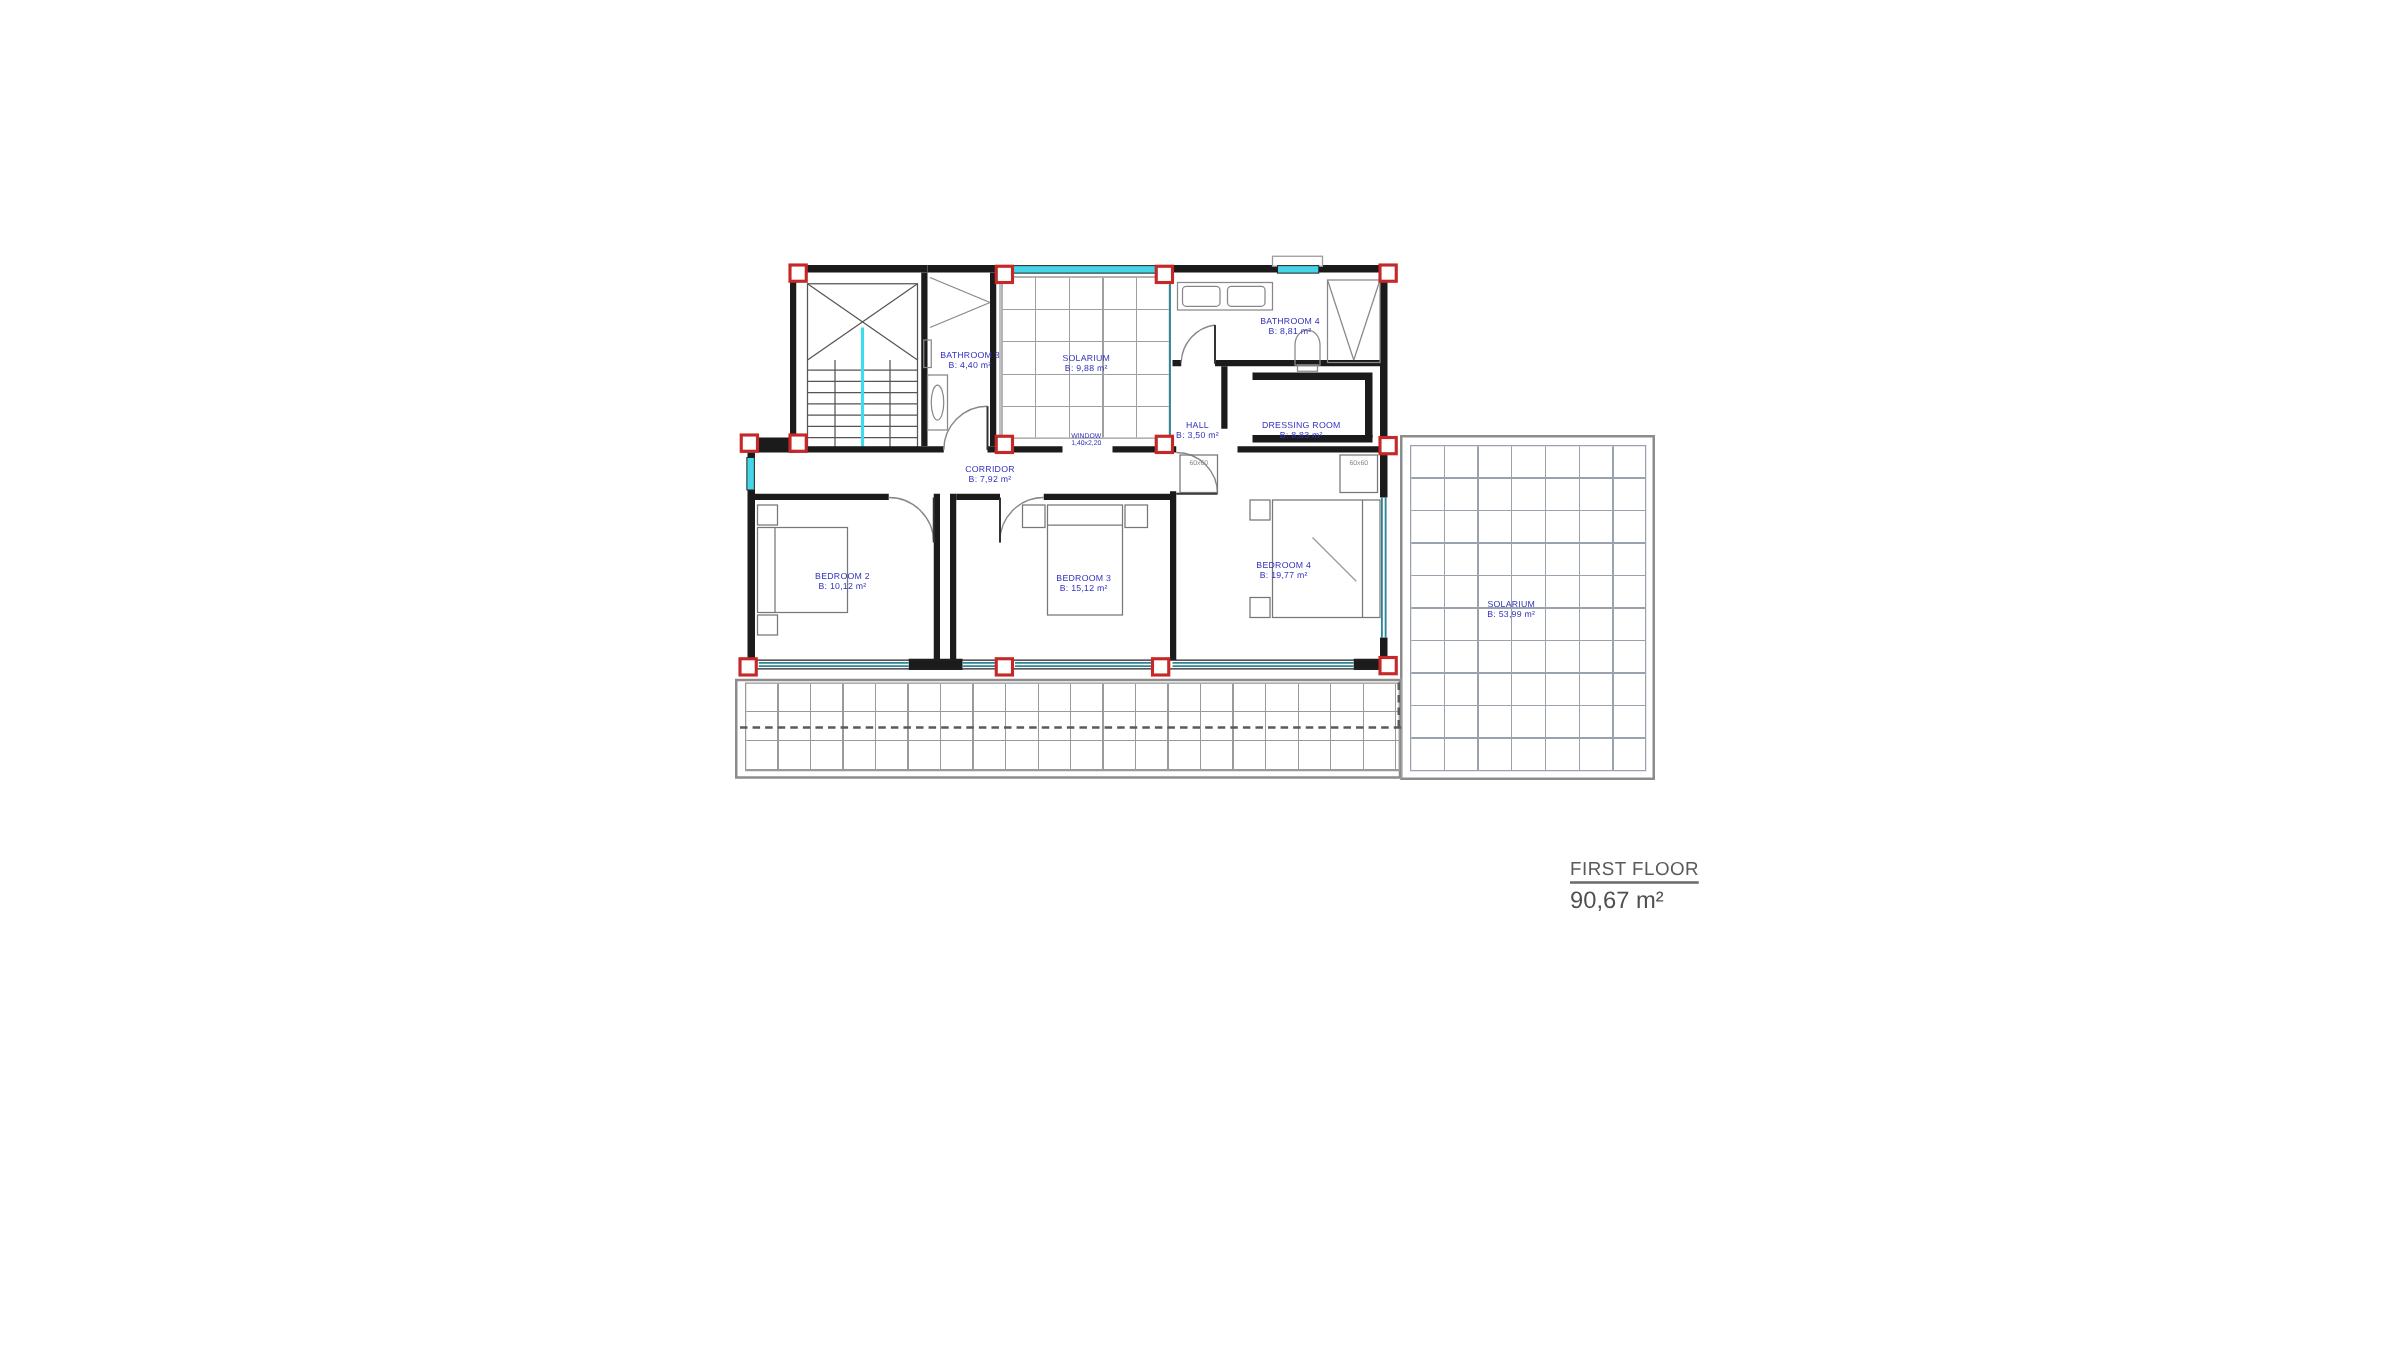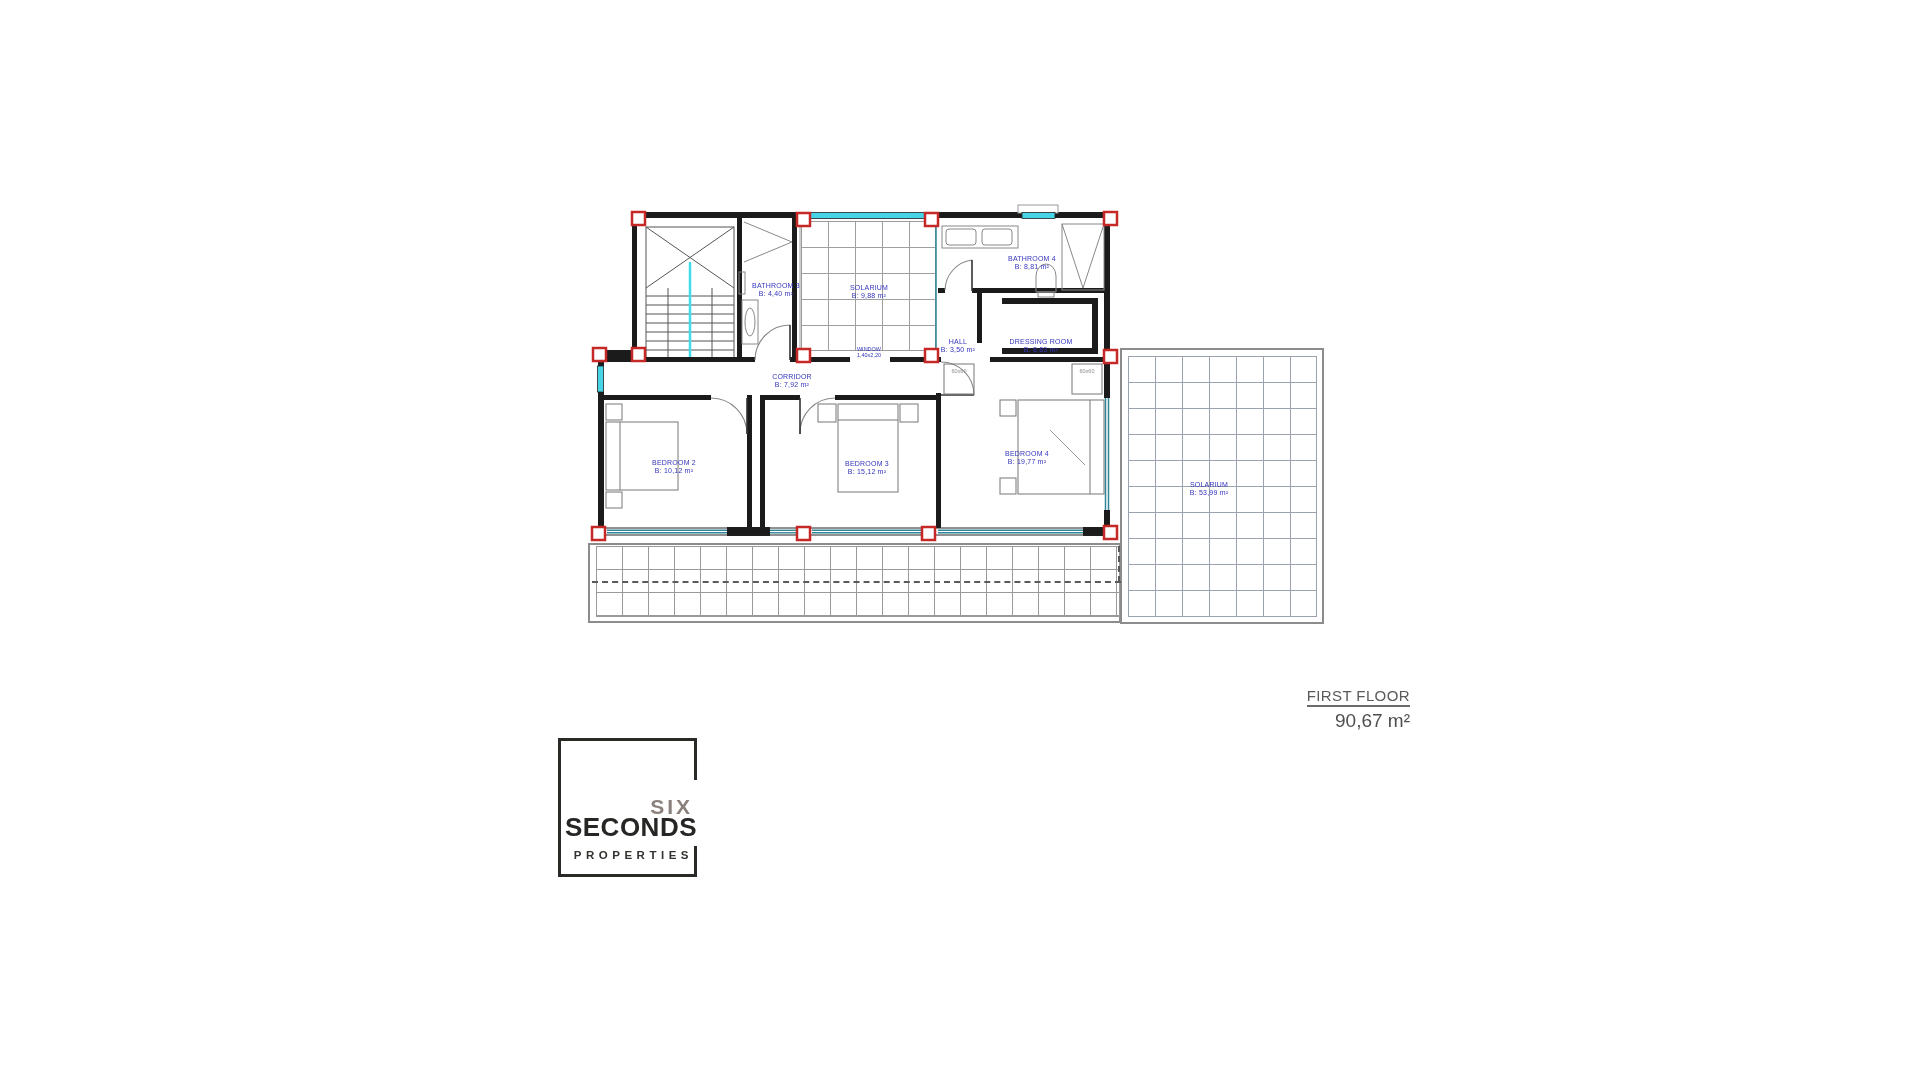--- a/index.html
+++ b/index.html
@@ -44,21 +44,21 @@
   
   .room-label { position:absolute; transform:translate(-50%,-50%);
     color:#3434bd; font-size:7px; line-height:7.5px; text-align:center;
     white-space:nowrap; letter-spacing:0.2px; }
   .tiny-note { position:absolute; transform:translate(-50%,-50%);
     color:#3434bd; font-size:5.5px; line-height:6px; text-align:center; white-space:nowrap; }
   .closet-note { position:absolute; transform:translate(-50%,-50%);
     color:#8c8c8c; font-size:5.5px; line-height:6px; white-space:nowrap; }
 
   
-  .titleblock { position:absolute; left:1296px; top:687px; width:114px; text-align:right; }
+  .titleblock { position:absolute; left:1256px; top:687px; width:114px; text-align:left; }
   .tb-title { display:inline-block; font-size:15px; letter-spacing:0.4px; color:#5a5a5a;
               border-bottom:2px solid #6a6a6a; padding-bottom:1px; }
   .tb-area  { font-size:19px; color:#4f4f4f; margin-top:3px; }
 
   
   .logo { position:absolute; left:558px; top:738px; width:139px; height:139px; }
   .logo .b { position:absolute; background:#2b2a27; }
   .logo .b-top { left:0; top:0; width:139px; height:3px; }
   .logo .b-left { left:0; top:0; width:3px; height:139px; }
   .logo .b-bottom { left:0; top:136px; width:139px; height:3px; }
@@ -273,24 +273,14 @@
     <div>1,40x2,20</div>
   </div>
   <div class="closet-note" style="left:959px; top:371px;">60x60</div>
   <div class="closet-note" style="left:1087px; top:371px;">60x60</div>
 
   <div class="titleblock">
     <div><span class="tb-title">FIRST FLOOR</span></div>
     <div class="tb-area">90,67 m²</div>
   </div>
 
-  <div class="logo">
-    <div class="b b-top"></div>
-    <div class="b b-left"></div>
-    <div class="b b-bottom"></div>
-    <div class="b b-right-a"></div>
-    <div class="b b-right-b"></div>
-    <div class="logo-six">SIX</div>
-    <div class="logo-seconds">SECONDS</div>
-    <div class="logo-properties">PROPERTIES</div>
-  </div>
 
 </div>
 
 </body></html>

